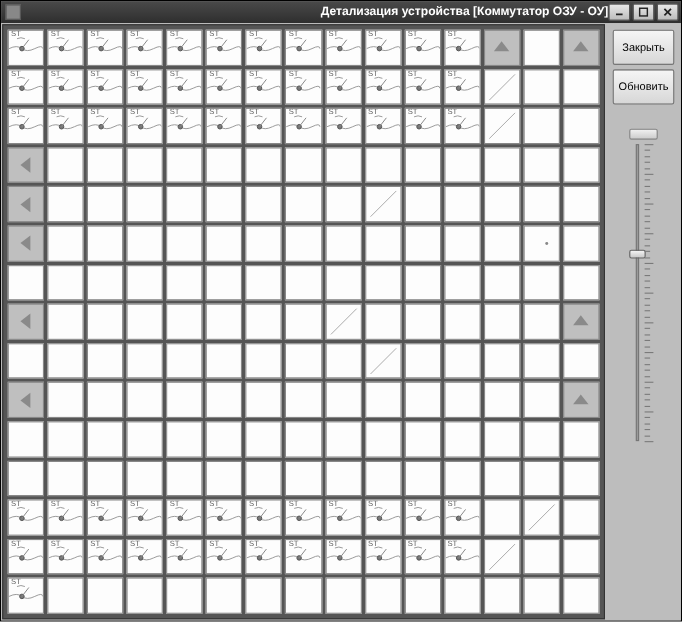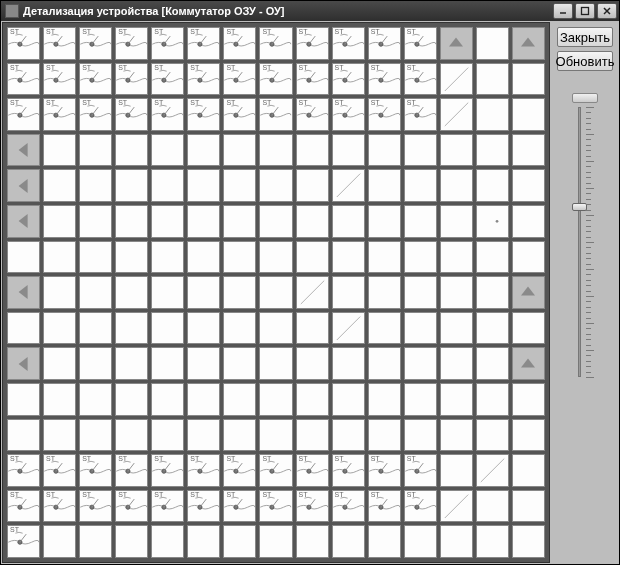--- a/index.html
+++ b/index.html
@@ -1,34 +1,34 @@
 <!DOCTYPE html>
 <html><head>
 <meta charset="utf-8">
 <style>
   * { box-sizing: border-box; margin: 0; padding: 0; }
   html, body { width: 620px; height: 565px; overflow: hidden; font-family: Tahoma, sans-serif; font-size: 11px; }
   .window { width: 620px; height: 565px; background: #bdbdbd; display: flex; flex-direction: column; border: 1px solid #000; }
   .titlebar { height: 22px; background: linear-gradient(#4a4a4a,#2e2e2e); color: #fff; display: flex; align-items: center; padding: 0 2px 0 4px; }
   .titlebar .ico { width: 14px; height: 14px; background: #888; border: 1px solid #555; margin-right: 4px; }
-  .titlebar .title { flex: 1; font-weight: bold; font-size: 11px; white-space: nowrap; overflow: hidden; }
+  .titlebar .title { flex: 1; font-weight: bold; font-size: 11px; white-space: nowrap; overflow: hidden; text-align: right; }
   .wbtns { display: flex; gap: 2px; }
   .wbtn { width: 20px; height: 16px; background: linear-gradient(#e8e8e8,#bcbcbc); border: 1px solid #555; border-radius: 2px; display: flex; align-items: center; justify-content: center; cursor: default; }
   .wbtn svg { width: 10px; height: 10px; }
   .body { flex: 1; display: flex; background: #bdbdbd; }
   .gridpane { width: 550px; height: 541px; background: #555; padding: 4px; border: 1px solid #333; margin: 1px; overflow: hidden; }
   .grid { display: grid; grid-template-columns: repeat(15, 1fr); grid-template-rows: repeat(15, 1fr); gap: 3px; width: 100%; height: 100%; }
   .cell { background: #fdfdfd; border: 1px solid #888; position: relative; overflow: hidden; }
   .cell.arrowcell { background:#bfbfbf; }
   .cell .lbl { position: absolute; top: 0; left: 2px; font-size: 7px; color: #666; }
   .cell svg { position: absolute; inset: 0; width: 100%; height: 100%; }
   .upchev { width:0;height:0;border-left:7px solid transparent;border-right:7px solid transparent;border-bottom:9px solid #8a8a8a; position:absolute; left:50%; top:50%; transform:translate(-50%,-60%); }
   .leftchev { width:0;height:0;border-top:7px solid transparent;border-bottom:7px solid transparent;border-right:9px solid #8a8a8a; position:absolute; left:50%; top:50%; transform:translate(-60%,-50%); }
   .side { flex: 1; padding: 6px 6px 6px 6px; display: flex; flex-direction: column; align-items: center; gap: 4px; }
-  .btn { width: 56px; height: 20px; background: linear-gradient(#f5f5f5,#d7d7d7); border: 1px solid #777; border-radius: 2px; font-size: 13px; display:flex; align-items:center; justify-content:center; cursor: default; }
+  .btn { width: 56px; height: 32px; background: linear-gradient(#f5f5f5,#d7d7d7); border: 1px solid #777; border-radius: 2px; font-size: 10px; display:flex; align-items:center; justify-content:center; cursor: default; }
   .slider-wrap { margin-top: 18px; display:flex; flex-direction: column; align-items:center; }
   .sl-top { width: 26px; height: 10px; background: linear-gradient(#f0f0f0,#ccc); border:1px solid #888; border-radius:2px; margin-bottom:4px; }
   .slider-body { position: relative; width: 30px; height: 270px; }
   .track { position:absolute; left: 8px; top:0; width: 3px; height: 100%; background:#9a9a9a; border:1px solid #777; }
   .thumb { position:absolute; left: 2px; top: 100px; width: 15px; height: 8px; background: linear-gradient(#f4f4f4,#c9c9c9); border:1px solid #666; border-radius:2px; }
   .ticks { position:absolute; left: 16px; top:0; width: 12px; height:100%; }
   .tick { position:absolute; left:0; height:1px; background:#7a7a7a; }
 </style>
 </head>
 <body>

